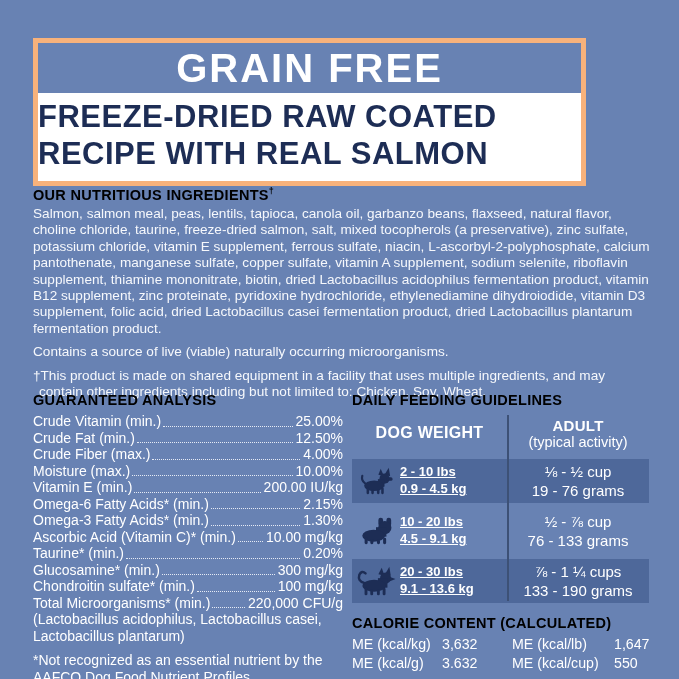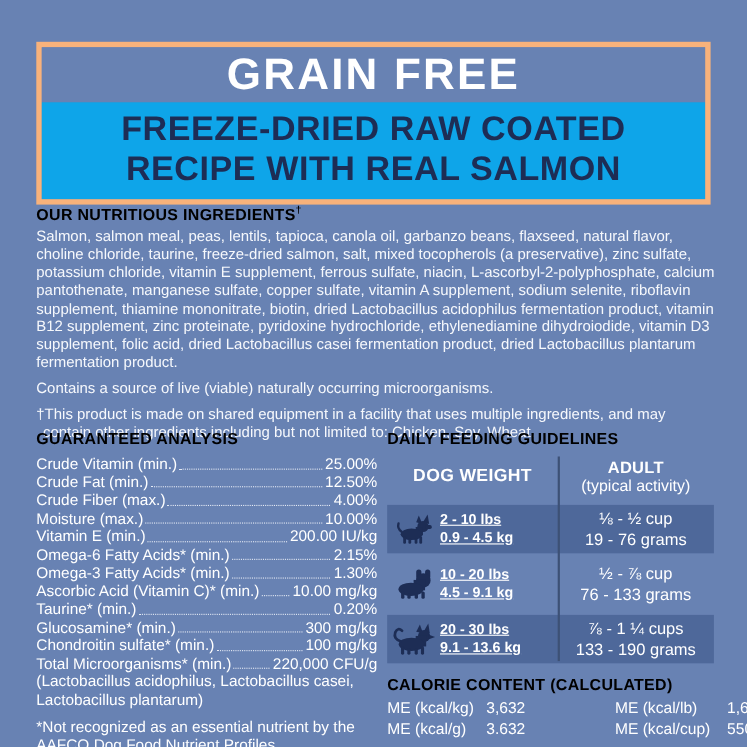--- a/index.html
+++ b/index.html
@@ -7,32 +7,32 @@
   body {
     font-family:"Liberation Sans", sans-serif;
     background:#6882b3;
     color:#ffffff;
     overflow:hidden;
   }
   .page { position:relative; width:679px; height:679px; background:#6882b3; }
 
   
   .header-box {
-    position:absolute; left:33px; top:38px; width:613px;
+    position:absolute; left:33px; top:38px; width:553px;
     border:5px solid #f8b27b;
   }
   .header-top {
     height:50px; background:#6882b3;
     display:flex; align-items:center; justify-content:center;
   }
   .badge-text {
     font-size:40px; font-weight:bold; letter-spacing:2px; color:#ffffff;
   }
   .header-bottom {
-    background:#0ea5e9; color:#1d2d55; text-align:center;
+    background:#ffffff; color:#1d2d55; 
     padding:5px 0 9px;
   }
   .title-line { font-size:31px; font-weight:bold; letter-spacing:0.5px; line-height:1.2; }
 
   
   .ingredients { position:absolute; left:33px; top:186px; width:617px; }
   .section-heading {
     font-size:14.5px; font-weight:bold; letter-spacing:0.3px; color:#000000;
   }
   .section-heading sup { font-size:9px; }
@@ -79,21 +79,21 @@
   .cell-amount { flex:1; text-align:center; font-size:15px; line-height:1.28; }
 
   
   .calories { margin-top:12px; }
   .cal-grid {
     margin-top:5px;
     display:grid; grid-template-columns:160px 1fr; row-gap:2px;
   }
   .cal-entry { display:flex; font-size:14.2px; line-height:1.2; }
   .cal-label { min-width:88px; }
-  .cal-entry.right .cal-label { min-width:100px;margin-left:47px; }
+  .cal-entry.right .cal-label { min-width:100px; }
   .cal-value { padding-left:2px; }
 </style>
 </head>
 <body>
 
 <div class="page">
 
   <div class="header-box">
     <div class="header-top">
       <span class="badge-text">GRAIN FREE</span>

